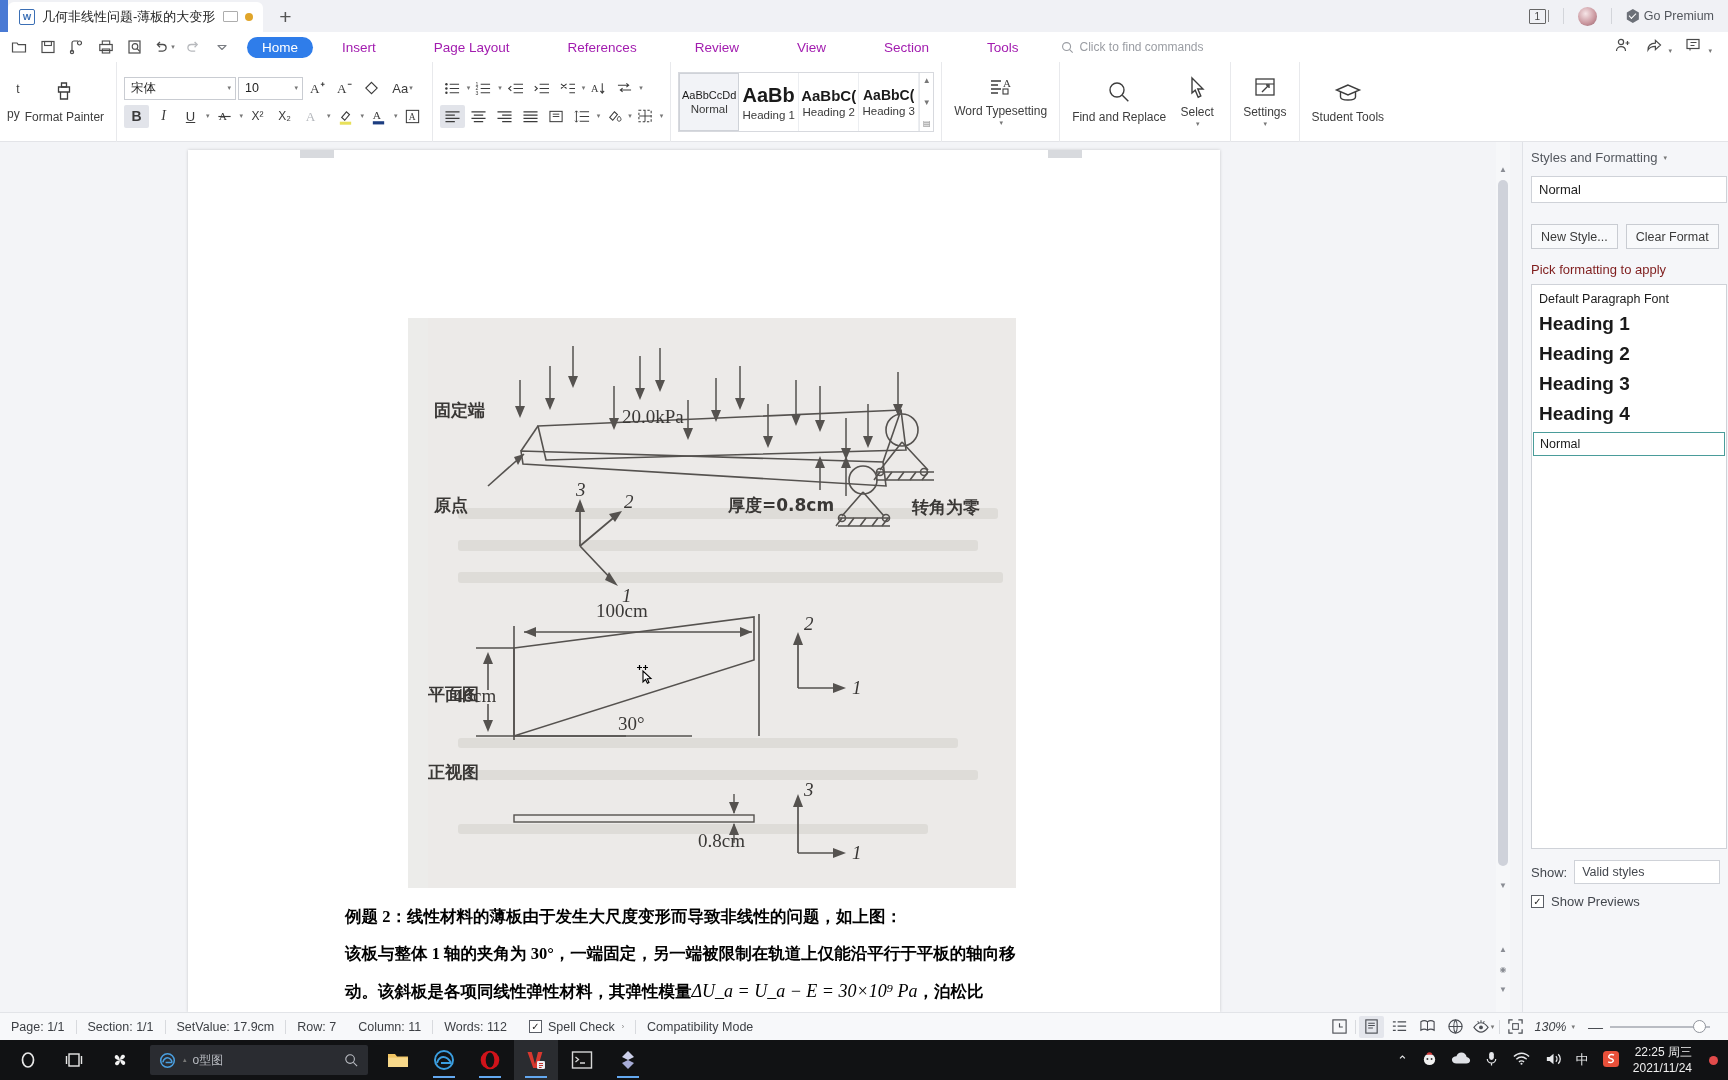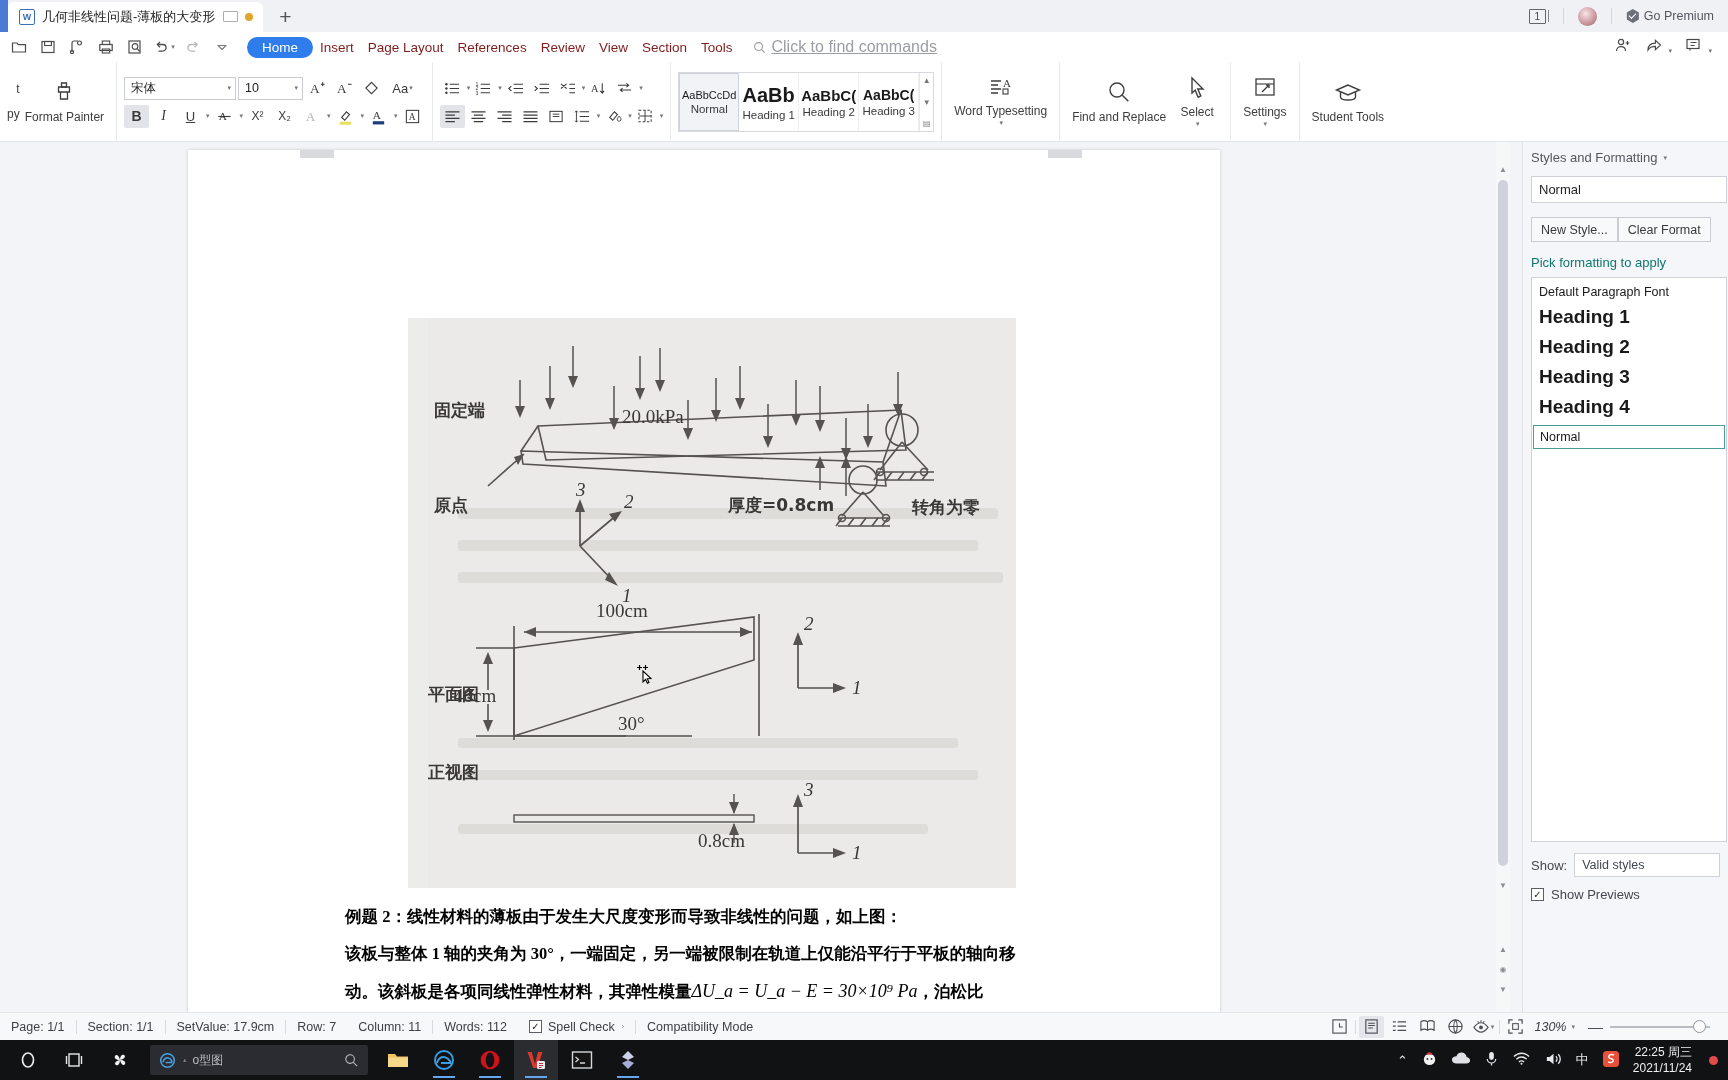--- a/index.html
+++ b/index.html
@@ -74,26 +74,26 @@
   }
   .qat { display: flex; align-items: center; gap: 3px; }
   .qat-btn {
     width: 26px; height: 24px; display: flex; align-items: center; justify-content: center;
     color: #4c4c4c;
   }
   .qat-btn svg { display: block; }
   .caret { font-size: 7px; color: #777; margin-left: 1px; }
   .menu-items { display: flex; align-items: center; gap: 0; margin-left: 12px; }
   .menu-item {
-    font-size: 13.5px; color: #7f1d1d; padding: 3px 7px; border-radius: 11px; white-space: nowrap;
+    font-size: 13.5px; color: #a21caf; padding: 3px 29px; border-radius: 11px; white-space: nowrap;
   }
   .menu-item.active { background: #2f7dea; color: #fff; padding: 3px 15px; }
   .find-cmd {
-    margin-left: 14px; display: flex; align-items: center; gap: 5px;
-    font-size: 16px; color: #9a9da3; text-decoration: underline;
+    margin-left: 14px; display: flex; align-items: flex-end; gap: 5px;
+    font-size: 12px; color: #9a9da3;
   }
   .menubar-right {
     margin-left: auto; display: flex; align-items: center; gap: 13px; padding-right: 16px; color: #4a4a4a;
   }
 
   
   .ribbon {
     position: absolute; left: 0; top: 62px; width: 1728px; height: 80px;
     background: #ffffff; border-bottom: 1px solid #e3e4e8;
     display: flex; align-items: stretch;
@@ -190,26 +190,26 @@
     position: absolute; left: 1522px; top: 142px; width: 206px; height: 870px;
     background: #f5f6f9; border-left: 1px solid #e0e2e7; padding: 8px 0 0 8px;
   }
   .sp-title {
     font-size: 13px; color: #53575e; display: flex; align-items: center; gap: 5px; margin-bottom: 11px;
   }
   .sp-input {
     width: 196px; height: 27px; background: #fff; border: 1px solid #cfd2d8;
     font-size: 13px; color: #222; display: flex; align-items: center; padding: 0 7px;
   }
-  .sp-btnrow { display: flex; gap: 0; margin-top: 14px; }
+  .sp-btnrow { display: flex; gap: 8px; margin-top: 21px; }
   .sp-btn {
     height: 25px; background: #f8f9fb; border: 1px solid #c9ccd2; font-size: 12.5px; color: #3a3a3a;
     display: flex; align-items: center; justify-content: center; padding: 0 9px;
   }
-  .sp-sub { font-size: 13px; color: #0f766e; margin: 13px 0 7px 0; }
+  .sp-sub { font-size: 13px; color: #7f1d1d; margin: 13px 0 7px 0; }
   .sp-list {
     width: 196px; height: 565px; background: #fff; border: 1px solid #cfd2d8; overflow: hidden;
     padding-top: 4px;
   }
   .sp-li { padding: 3px 7px; font-size: 12.5px; color: #1a1a1a; }
   .sp-li.h { font-size: 19px; font-weight: bold; padding: 4px 7px; }
   .sp-li.selected { border: 1px solid #4a9c9a; margin: 3px 1px; padding: 4px 6px; }
   .sp-foot { margin-top: 11px; }
   .sp-show { display: flex; align-items: center; gap: 7px; font-size: 13px; color: #43474e; }
   .sp-show-val {

